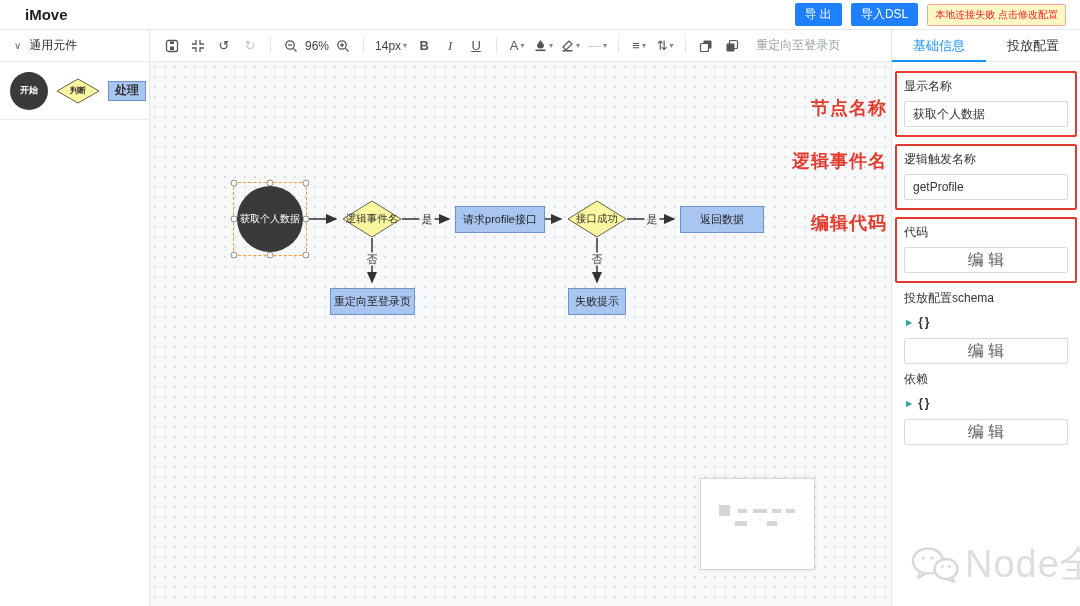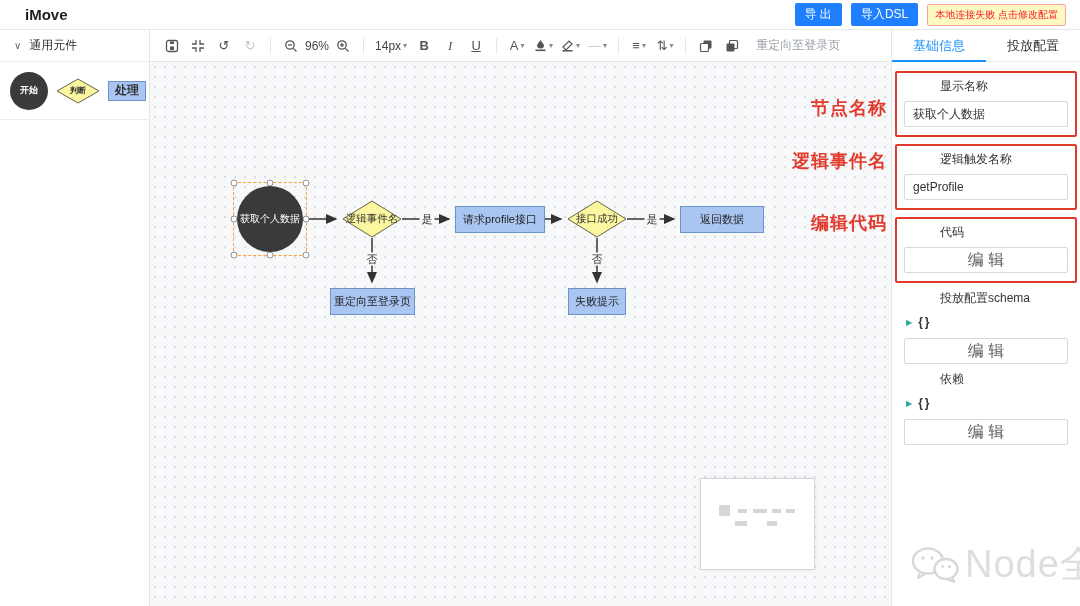--- a/index.html
+++ b/index.html
@@ -77,21 +77,21 @@
   
   .panel { width:189px; border-left:1px solid #e4e6e8; background:#fff; flex:none; position:relative; }
   .tabs { height:32px; display:flex; border-bottom:1px solid #ececec; }
   .tab { flex:1; display:flex; align-items:center; justify-content:center; font-size:13px;
          color:#333; cursor:pointer; position:relative; }
   .tab.active { color:#1890ff; }
   .tab.active::after { content:""; position:absolute; left:0; right:0; bottom:-1px; height:2px; background:#1890ff; }
   .panel-body { padding:9px 3px; }
   .field-group { border:2px solid #e23b2e; border-radius:2px; padding:5px 7px 8px; margin-bottom:7px; }
   .plain-group { padding:0 9px; margin-bottom:7px; }
-  .field-label { font-size:12px; color:#333; margin-bottom:6px;margin-left:36px; }
+  .field-label { font-size:12px; color:#333; margin-bottom:6px; }
   .field-input { width:100%; height:26px; border:1px solid #d9d9d9; border-radius:2px; padding:0 8px;
                  font-size:12px; color:#333; font-family:inherit; background:#fff; }
   .edit-btn { width:100%; height:26px; border:1px solid #d9d9d9; border-radius:2px; background:#fff;
               font-size:16px; color:#595959; cursor:pointer; font-family:inherit; }
   .tree-row { display:flex; align-items:center; gap:6px; margin:8px 0 9px 2px; }
   .tree-arrow { color:#2aa79b; font-size:8px; }
   .tree-value { font-size:12px; font-weight:700; color:#333; letter-spacing:2px; }
 
   
   .watermark { position:absolute; left:16px; bottom:16px; display:flex; align-items:center; gap:5px;

